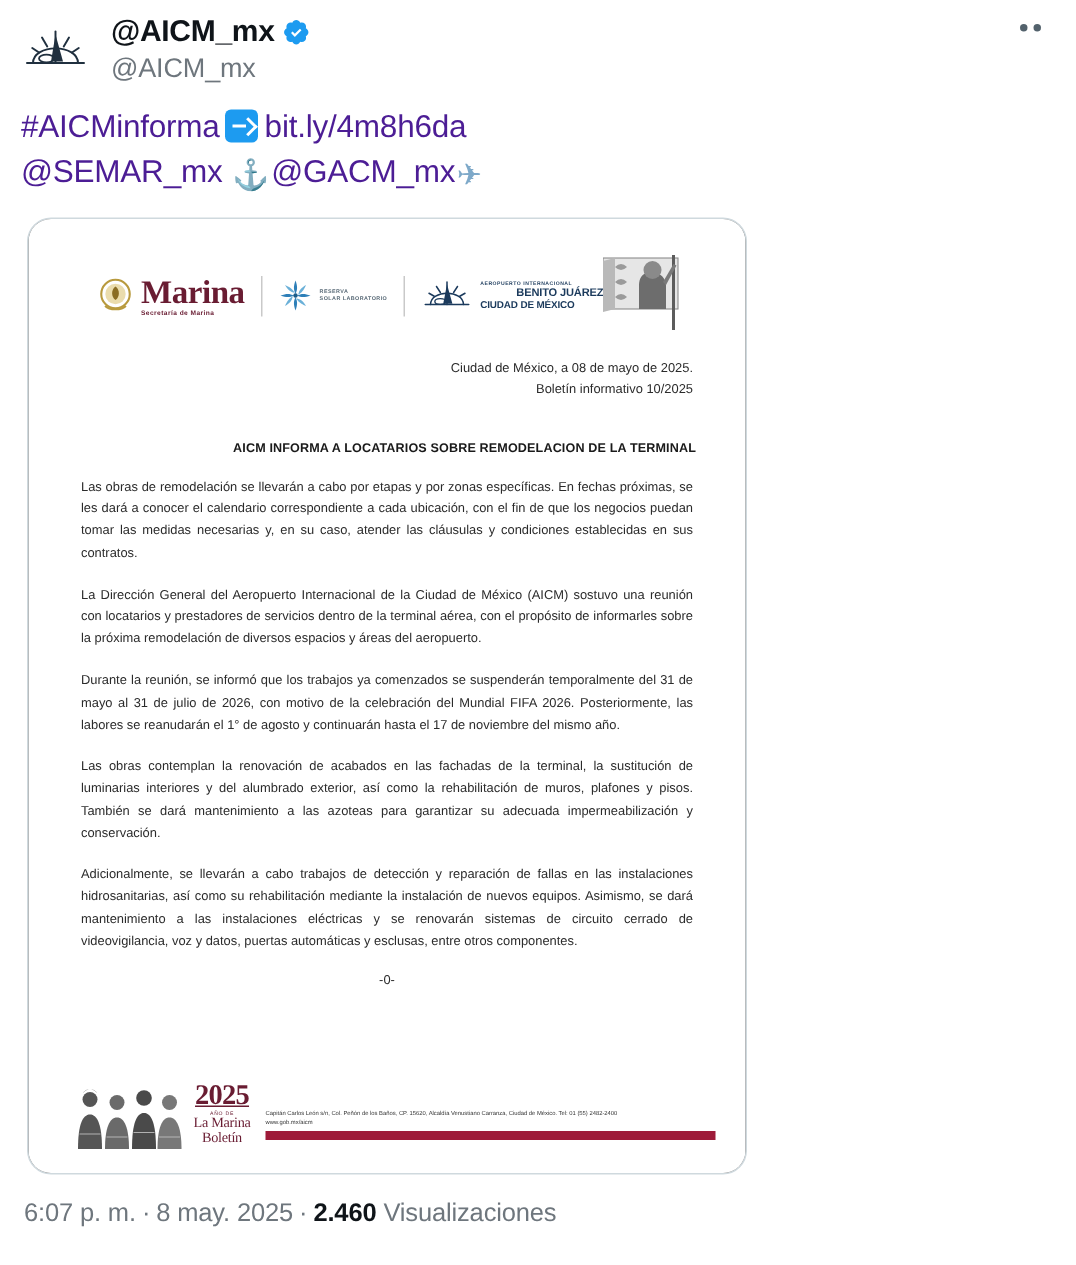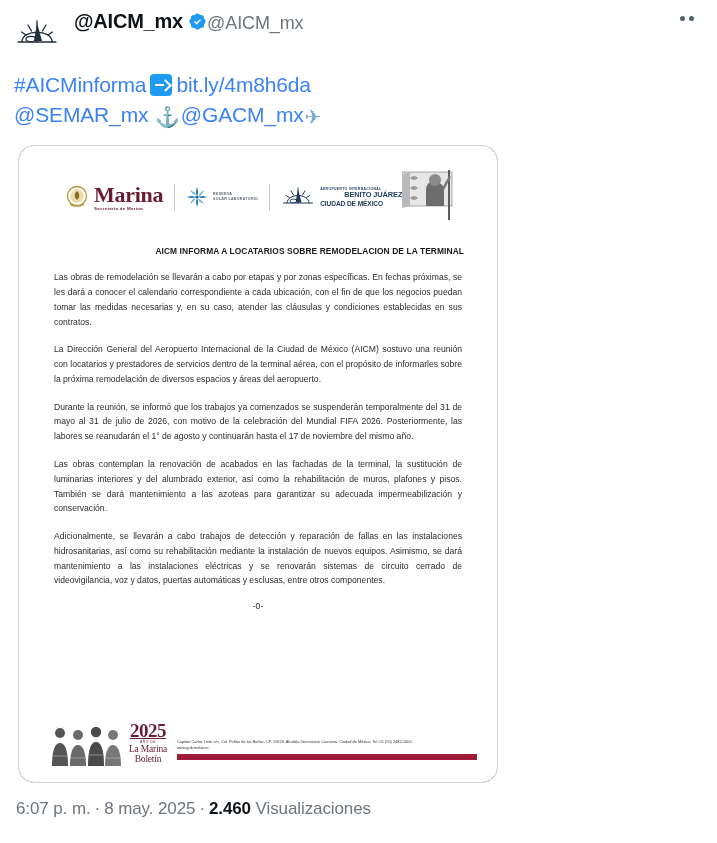--- a/index.html
+++ b/index.html
@@ -30,21 +30,21 @@
     flex: 0 0 46px;
     display: flex; align-items: center; justify-content: center;
     margin-top: 3px;
     overflow: hidden;
   }
   .avatar svg { display: block; }
 
   .names {
     margin-left: 14px;
     display: flex;
-    flex-direction: row;
+    flex-direction: column;
     line-height: 1.12;
     padding-top: 2px;
   }
   .name-row { display: flex; align-items: center; gap: 5px; }
   .display-name {
     font-size: 20px;
     font-weight: bold;
     color: #0f1419;
     letter-spacing: -0.2px;
   }
@@ -75,21 +75,21 @@
   
   .tweet-text {
     padding: 8px 14px 0 14px;
     font-size: 21px;
     line-height: 1.42;
     color: #0f1419;
     letter-spacing: -0.15px;
   }
   .tweet-text a,
   .tweet-text .link {
-    color: #3b82f6;
+    color: #4c1d95;
     text-decoration: none;
     margin-top: 28px;
   }
   .emoji-arrow {
     display: inline-block;
     width: 22px; height: 22px;
     border-radius: 4px;
     background: #1d9bf0;
     position: relative;
     vertical-align: -4px;
@@ -434,20 +434,24 @@
         <path d="M46 2 L48 2 L48 52 L46 52z" fill="#5c5c5c"></path>
         <g fill="#6d6d6d">
           <path d="M30 14 C26 14, 24 18, 24 22 L24 38 L42 38 L42 22 C42 17, 37 13, 32 14z"></path>
           <circle cx="33" cy="12" r="6" fill="#8a8a8a"></circle>
           <path d="M27 9 Q33 3 39 9 Q36 6 33 6 Q30 6 27 9z" fill="#4d4d4d"></path>
           <path d="M40 20 L47 8 L49 9 L42 22z" fill="#7a7a7a"></path>
         </g>
       </svg>
     </div>
 
+    <div class="doc-date">
+      <div>Ciudad de México, a 08 de mayo de 2025.</div>
+      <div>Boletín informativo 10/2025</div>
+    </div>
 
     <div class="doc-title">AICM INFORMA A LOCATARIOS SOBRE REMODELACION DE LA TERMINAL</div>
 
     <div class="doc-body">
       <p class="doc-p">Las obras de remodelación se llevarán a cabo por etapas y por zonas específicas. En fechas próximas, se les dará a conocer el calendario correspondiente a cada ubicación, con el fin de que los negocios puedan tomar las medidas necesarias y, en su caso, atender las cláusulas y condiciones establecidas en sus contratos.</p>
       <p class="doc-p">La Dirección General del Aeropuerto Internacional de la Ciudad de México (AICM) sostuvo una reunión con locatarios y prestadores de servicios dentro de la terminal aérea, con el propósito de informarles sobre la próxima remodelación de diversos espacios y áreas del aeropuerto.</p>
       <p class="doc-p">Durante la reunión, se informó que los trabajos ya comenzados se suspenderán temporalmente del 31 de mayo al 31 de julio de 2026, con motivo de la celebración del Mundial FIFA 2026. Posteriormente, las labores se reanudarán el 1° de agosto y continuarán hasta el 17 de noviembre del mismo año.</p>
       <p class="doc-p">Las obras contemplan la renovación de acabados en las fachadas de la terminal, la sustitución de luminarias interiores y del alumbrado exterior, así como la rehabilitación de muros, plafones y pisos. También se dará mantenimiento a las azoteas para garantizar su adecuada impermeabilización y conservación.</p>
       <p class="doc-p">Adicionalmente, se llevarán a cabo trabajos de detección y reparación de fallas en las instalaciones hidrosanitarias, así como su rehabilitación mediante la instalación de nuevos equipos. Asimismo, se dará mantenimiento a las instalaciones eléctricas y se renovarán sistemas de circuito cerrado de videovigilancia, voz y datos, puertas automáticas y esclusas, entre otros componentes.</p>
       <div class="doc-end">-0-</div>

